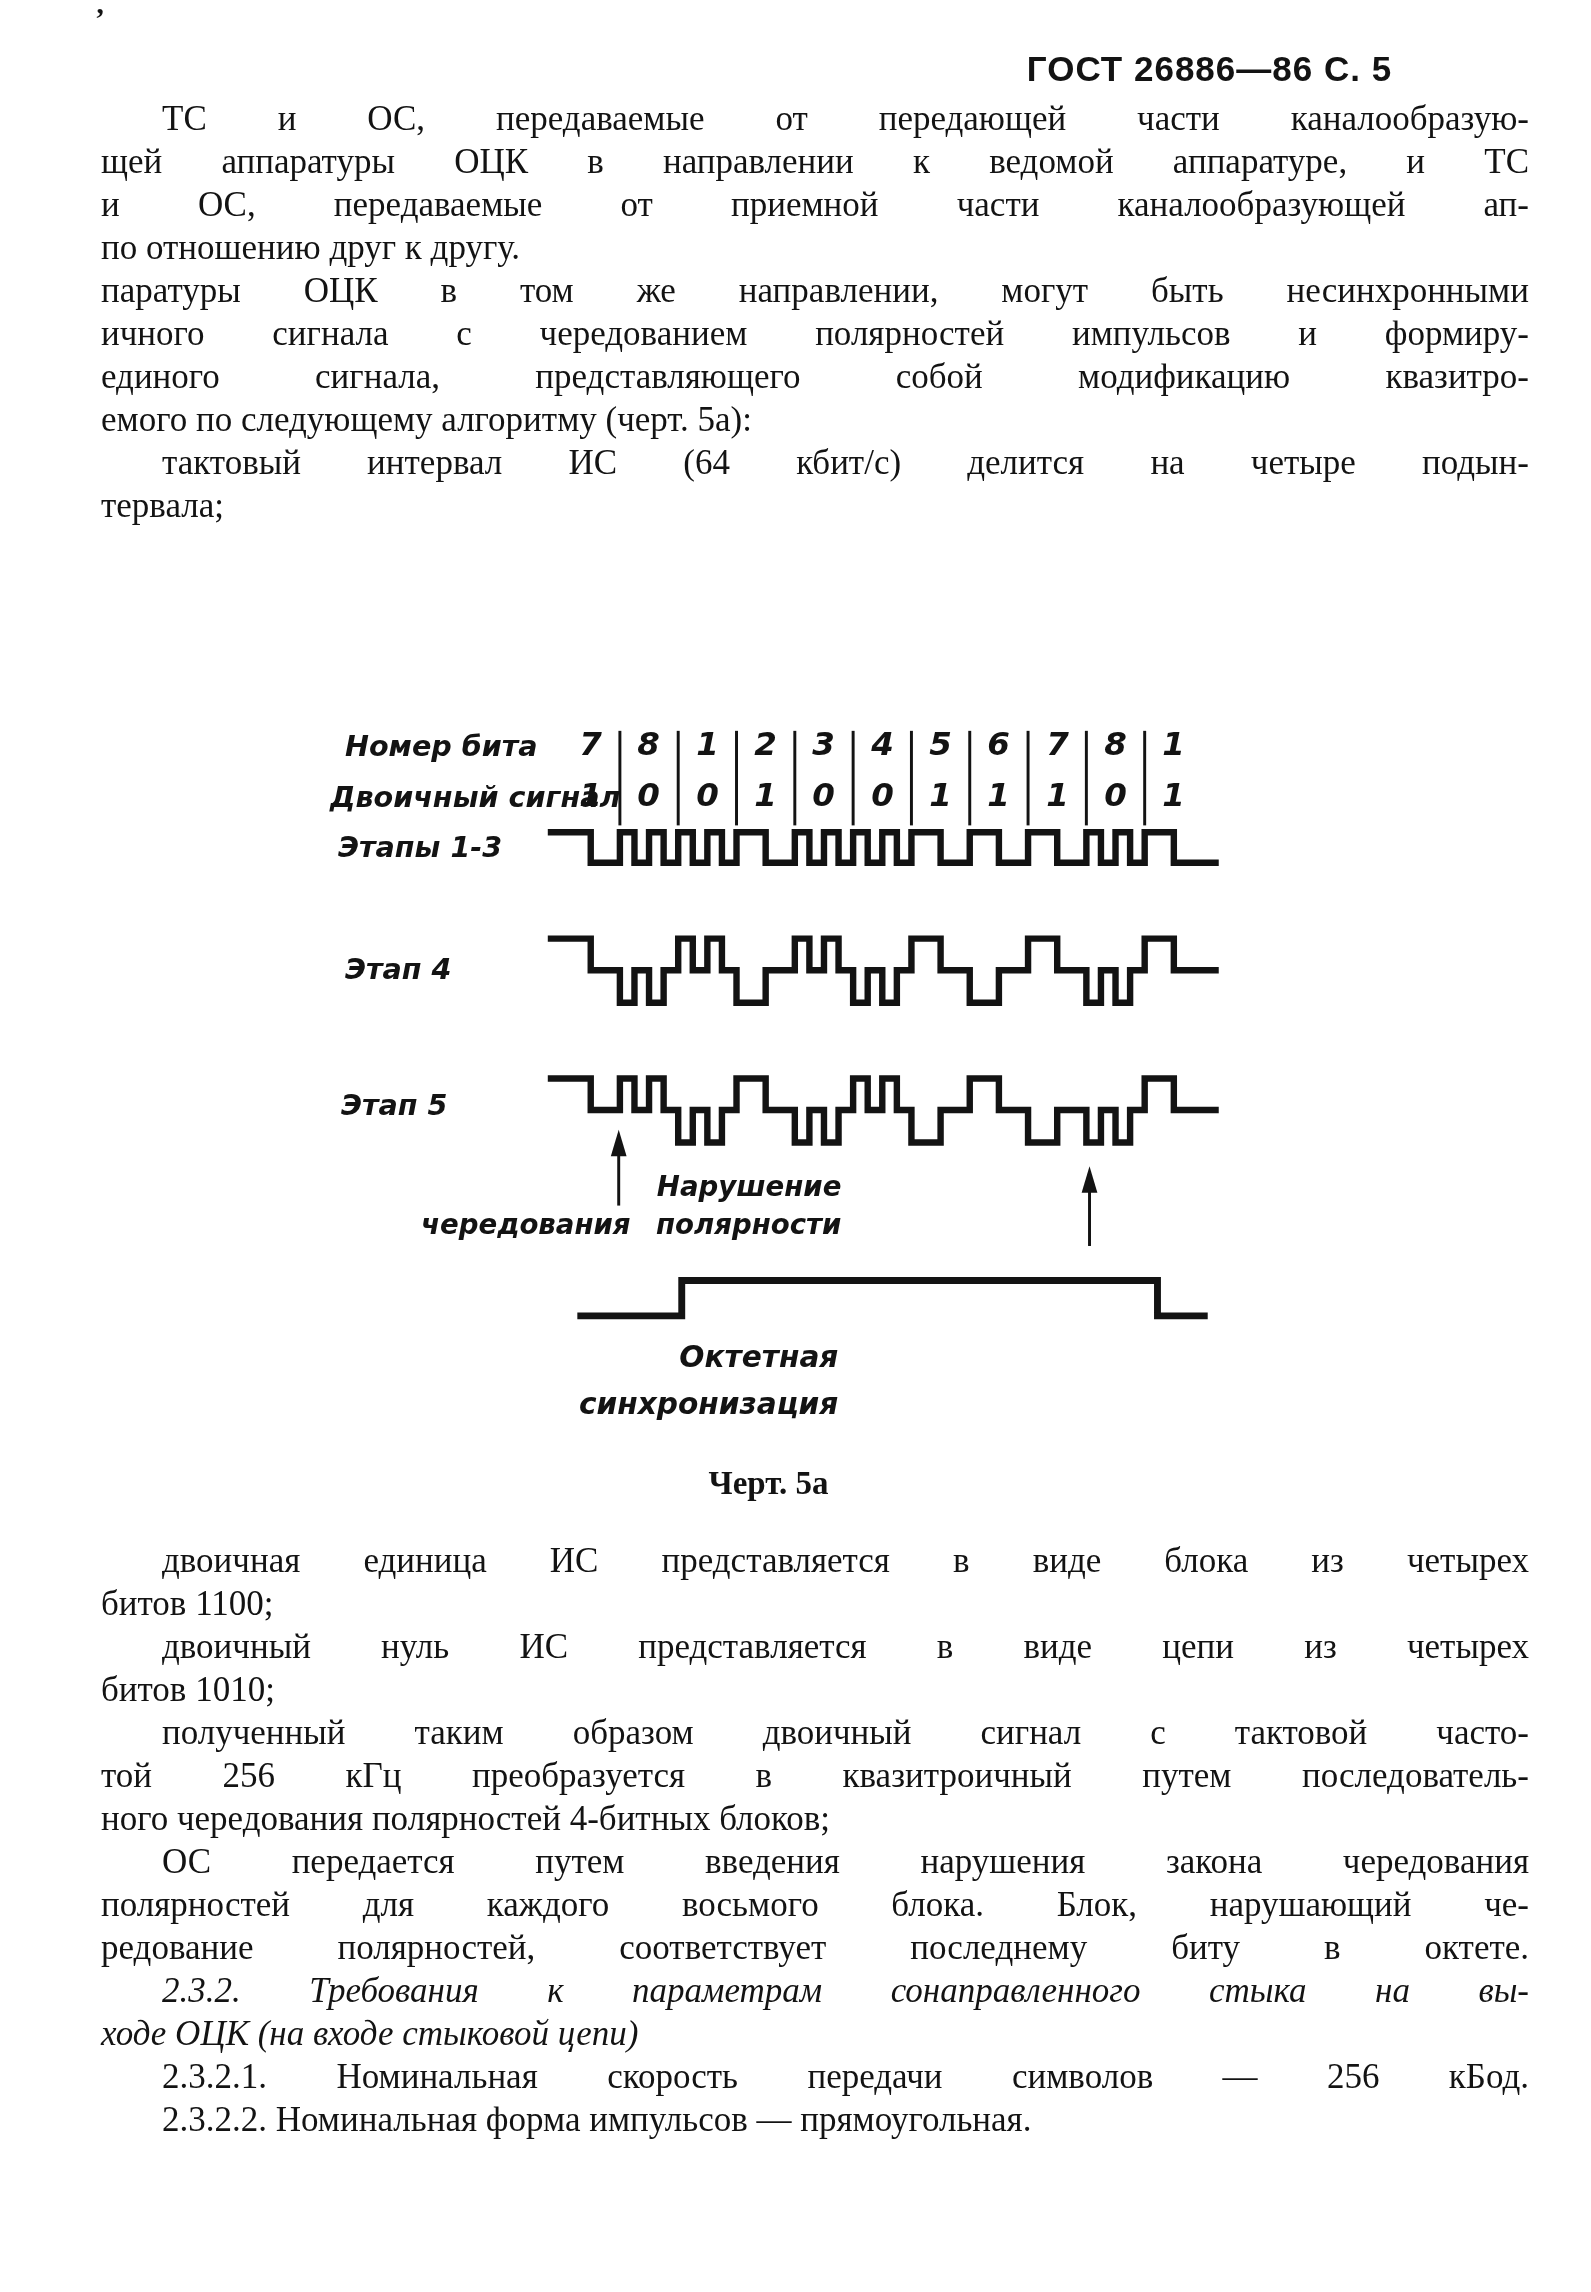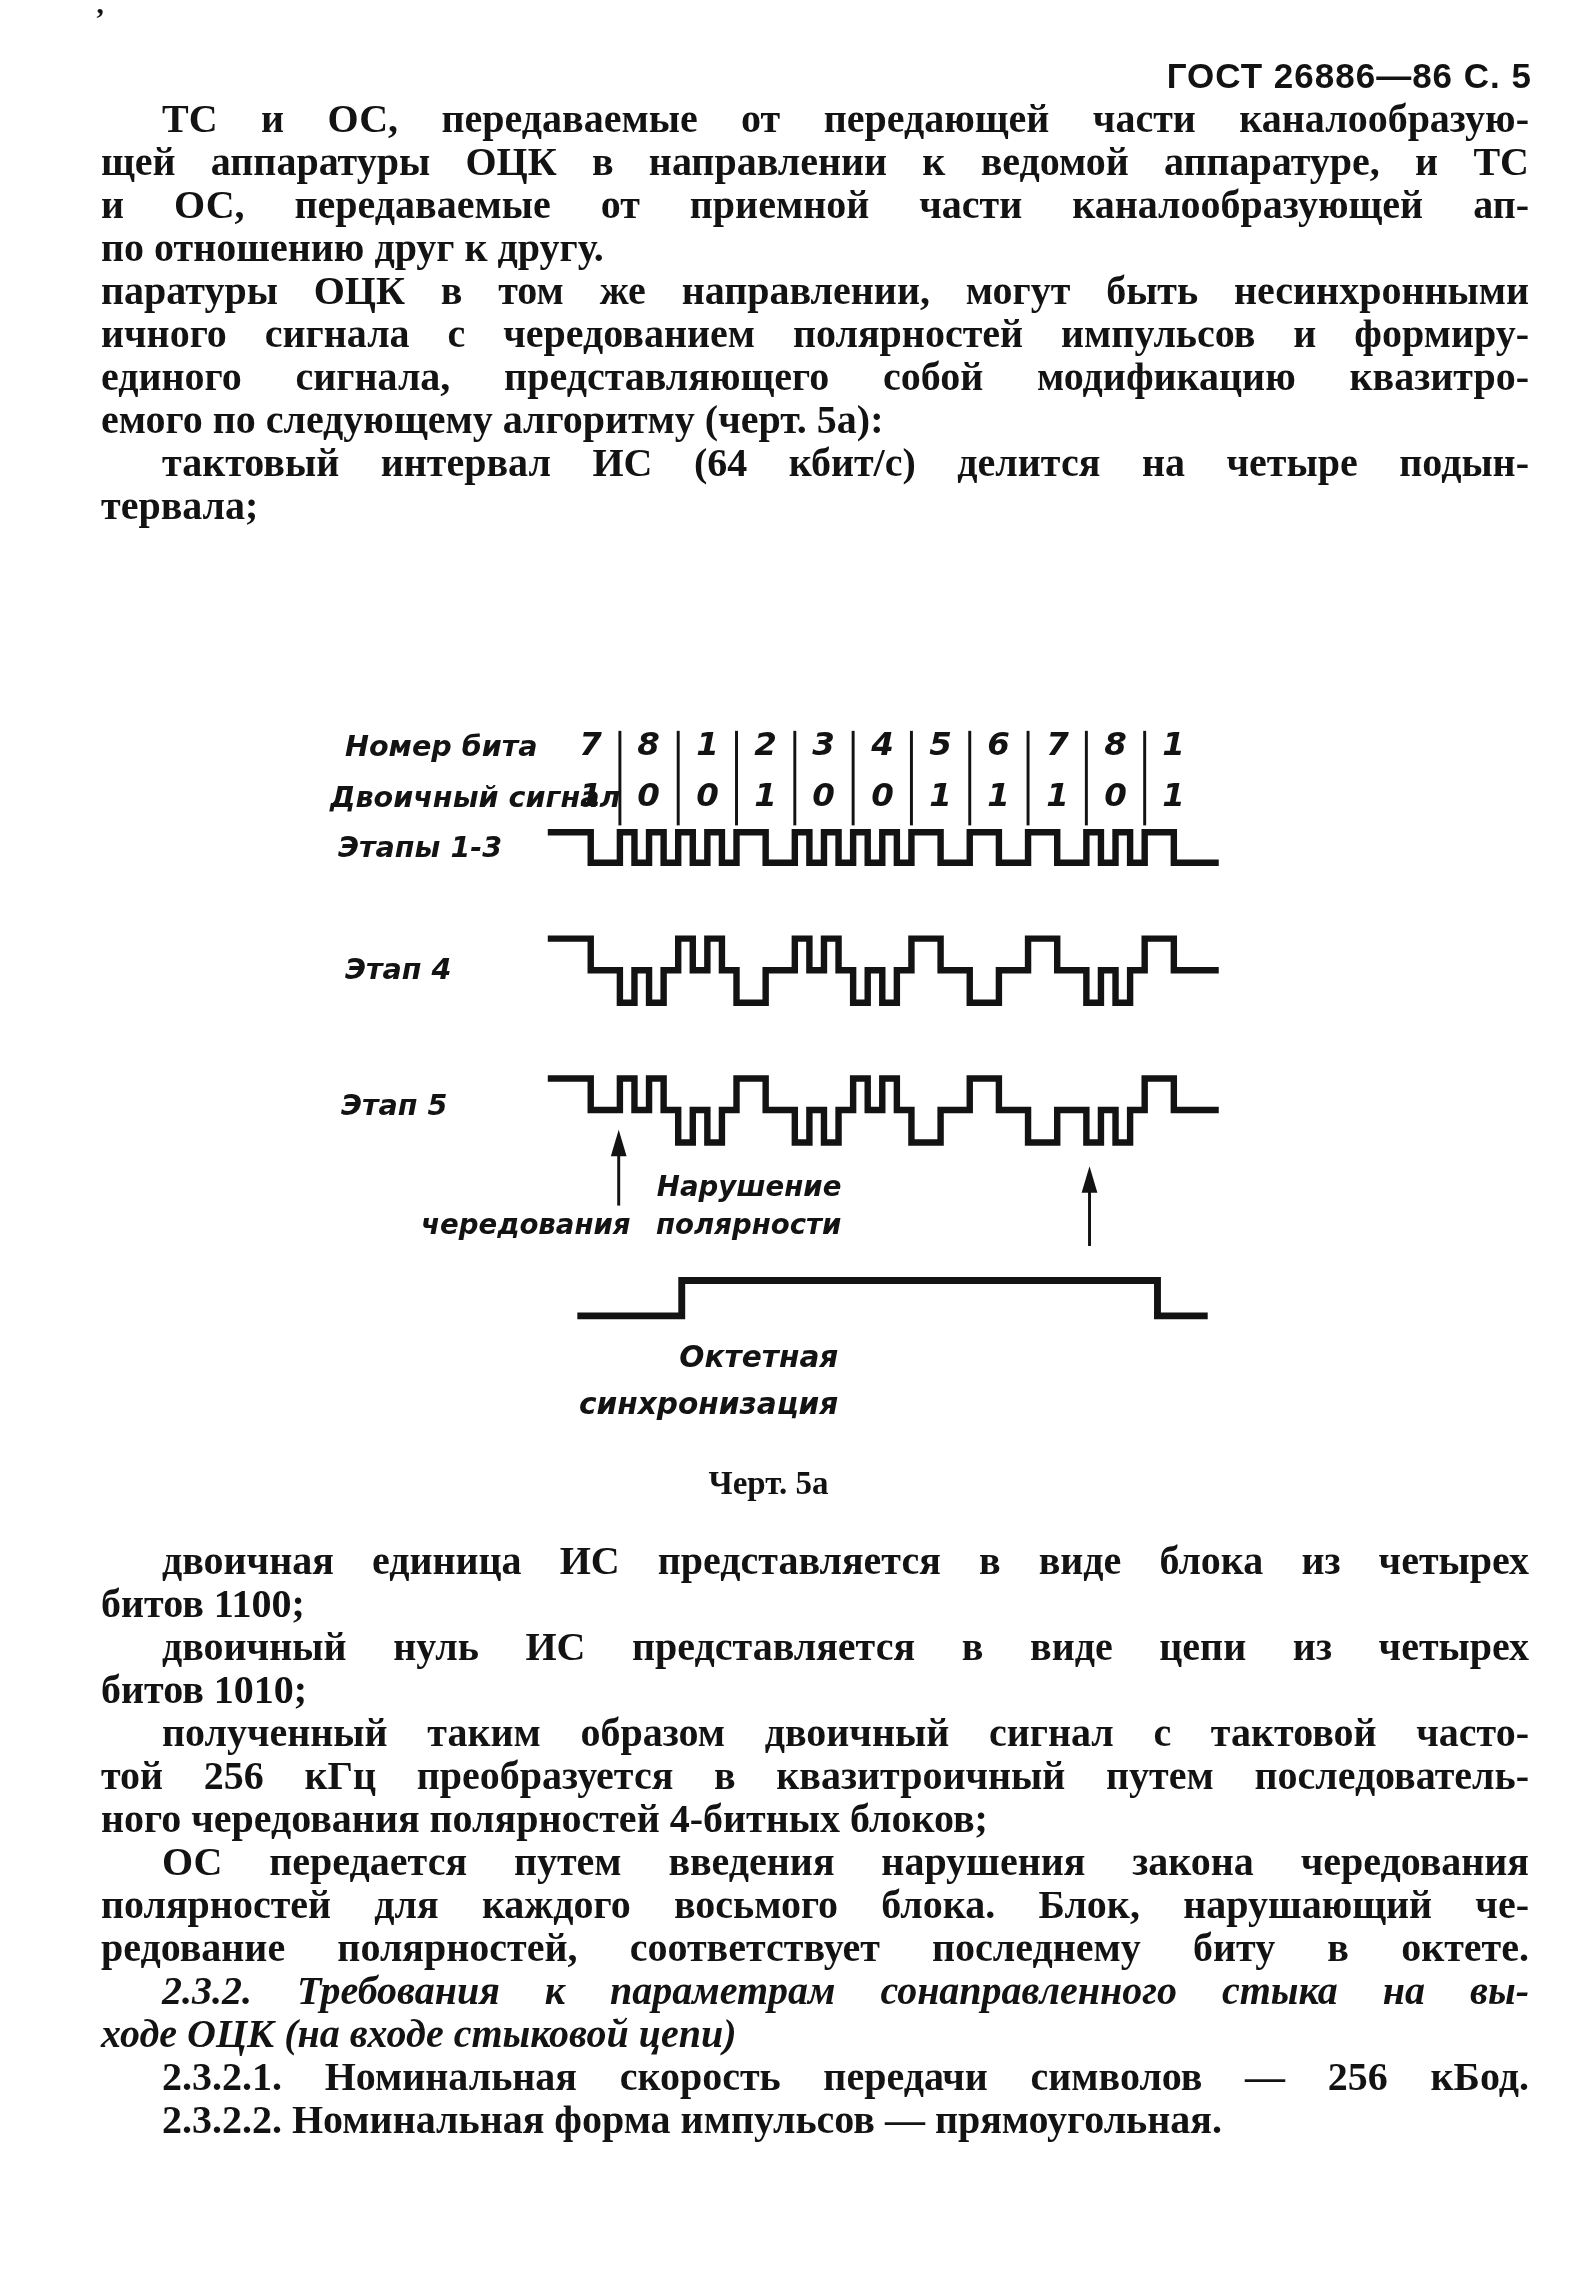--- a/index.html
+++ b/index.html
@@ -1,21 +1,21 @@
 <!DOCTYPE html>
 <html><head>
 <meta charset="utf-8">
 <style>
   html,body{margin:0;padding:0;background:#888;}
   .page{position:relative;width:1592px;height:2292px;background:#ffffff;color:#131313;
         font-family:"Liberation Serif",serif;overflow:hidden;}
   .corner-mark{position:absolute;left:95px;top:2px;font-size:29.6px;font-weight:bold;}
-  .header{position:absolute;left:887px;top:49px;width:645px;text-align:right;
-          font-family:"Liberation Sans",sans-serif;font-weight:bold;font-size:35px;letter-spacing:1px;margin-top:7px;}
-  .tblock{position:absolute;left:101px;width:1428px;font-size:40px;line-height:43px;font-weight:bold;}
+  .header{position:absolute;left:887px;top:49px;width:645px;text-align:center;
+          font-family:"Liberation Sans",sans-serif;font-weight:bold;font-size:35px;letter-spacing:1px;}
+  .tblock{position:absolute;left:101px;width:1428px;font-size:35px;line-height:43px;font-weight:normal;}
   #top-lines{top:97px;}
   #bottom-lines{top:1539px;}
   .line{height:43px;overflow:visible;}
   .line.j{text-align:justify;text-align-last:justify;}
   .line.ind{text-indent:61px;}
   .line.it{font-style:italic;}
   .sp{letter-spacing:0.30em;}
   .flabel{position:absolute;font-family:"DejaVu Sans",sans-serif;font-style:italic;font-weight:600;
           font-size:28.6px;white-space:nowrap;text-align:right;}
   .lbl-bits{left:345px;top:729px;}

